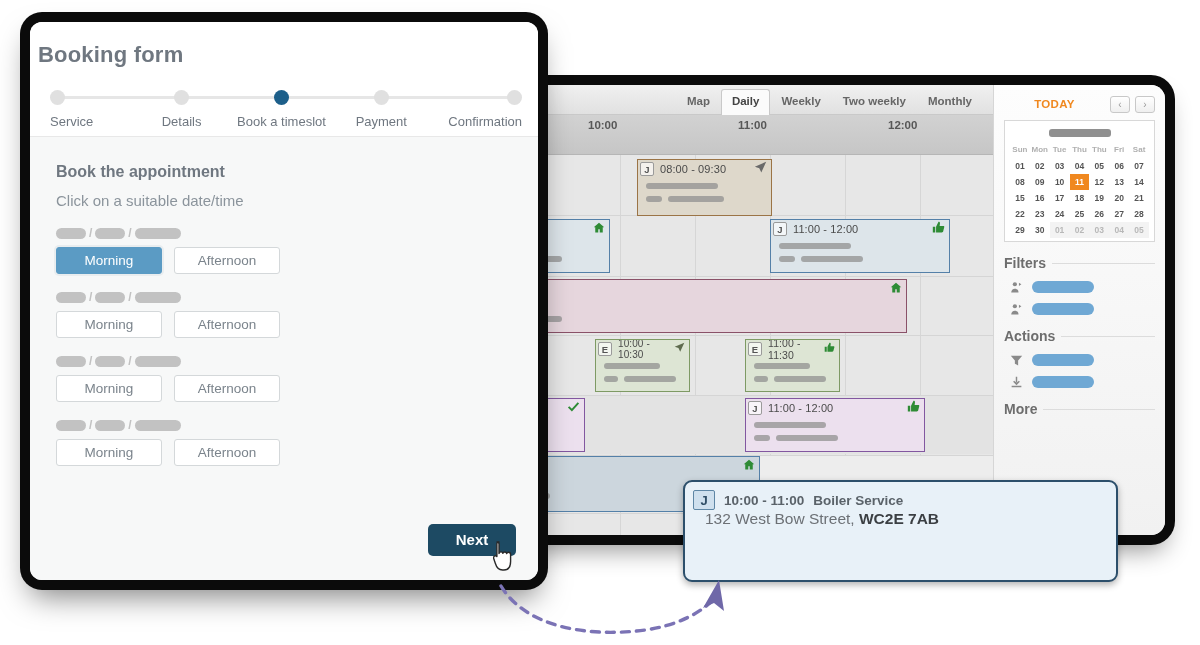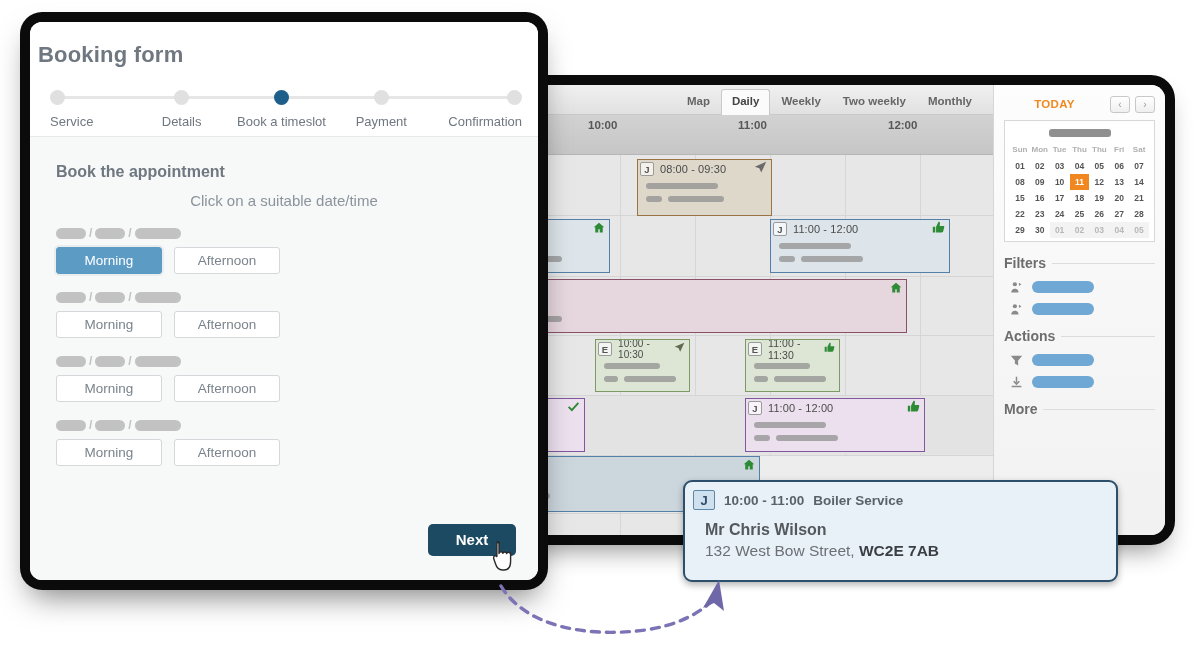--- a/index.html
+++ b/index.html
@@ -151,40 +151,40 @@
     position: absolute; left: 30px; top: 22px;
     width: 508px; height: 558px;
     background: #fff; border-radius: 12px;
     box-shadow: 0 0 0 10px #0b0b0b, 0 16px 30px rgba(0,0,0,.5);
     overflow: hidden;
   }
   .bk-head { padding: 20px 8px 0; background: #fff; }
   .bk-title { font-size: 22px; font-weight: bold; color: #6f7780; letter-spacing: .2px; }
   .stepper { position: relative; margin: 22px 8px 0 12px; height: 46px; }
   .step-line { position: absolute; left: 10px; right: 10px; top: 6px; height: 3px; background: #e6e6e6; }
-  .steps { position: relative; display: flex; justify-content: flex-end; }
+  .steps { position: relative; display: flex; justify-content: center; }
   .step { position: relative; text-align: center; width: 110px; }
   .step .dot {
     width: 15px; height: 15px; border-radius: 50%;
     background: #e0e0e0; margin: 0 auto; position: relative; z-index: 2;
   }
   .step.active .dot { background: #1d5f8a; }
   .step .lb { margin-top: 9px; font-size: 13px; color: #6f7780; white-space: nowrap; }
   .step:first-child { text-align: left; width: 90px; }
   .step:first-child .dot { margin: 0; }
   .step:first-child .lb { text-align: left; }
   .step:last-child { text-align: right; width: 100px; }
   .step:last-child .dot { margin: 0 0 0 auto; }
 
   .bk-body {
     background: #f7f8f8; border-top: 1px solid #e8e8e8;
     height: 100%; padding: 26px 26px 0;
   }
   .bk-h2 { font-size: 16px; font-weight: bold; color: #6f7780; }
-  .bk-sub { font-size: 15px; color: #8b949c; margin-top: 11px; text-align: center; }
+  .bk-sub { font-size: 15px; color: #8b949c; margin-top: 11px; }
   .slots { margin-top: 17px; }
   .slot-group { margin-bottom: 16px; }
   .date-skel { display: flex; align-items: center; gap: 3px; margin-bottom: 7px; }
   .date-skel .p { height: 11px; border-radius: 6px; background: #c2c2c2; }
   .date-skel .sep { color: #c2c2c2; font-size: 12px; font-weight: bold; }
   .slot-btns { display: flex; gap: 12px; }
   .slot-btn {
     width: 106px; height: 27px; line-height: 25px; text-align: center;
     font-size: 13.5px; color: #7b848c; background: #fff;
     border: 1px solid #d4d8da; border-radius: 3px; cursor: pointer;
@@ -515,21 +515,20 @@
       </div>
     </div>
   </div>
 
   <div class="tooltip">
     <div class="tt-hd">
       <div class="tt-badge">J</div>
       <div class="tt-time">10:00 - 11:00</div>
       <div class="tt-service">Boiler Service</div>
     </div>
-    <div class="tt-name">Mr Chris Wilson</div>
     <div class="tt-addr"><span>132 West Bow Street, </span><b>WC2E 7AB</b></div>
   </div>
 
   <div class="booking">
     <div class="bk-head">
       <div class="bk-title">Booking form</div>
       <div class="stepper">
         <div class="step-line"></div>
         <div class="steps">
           <div class="step">

